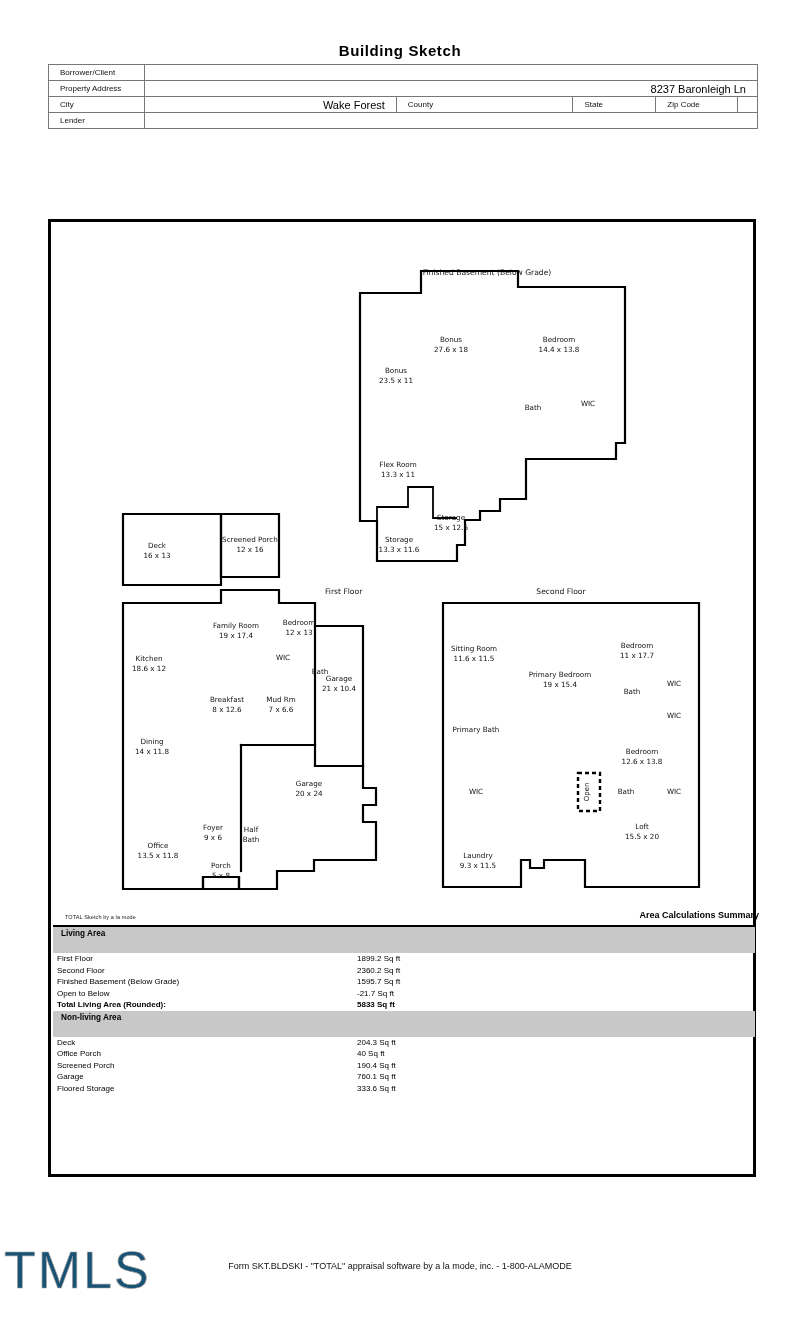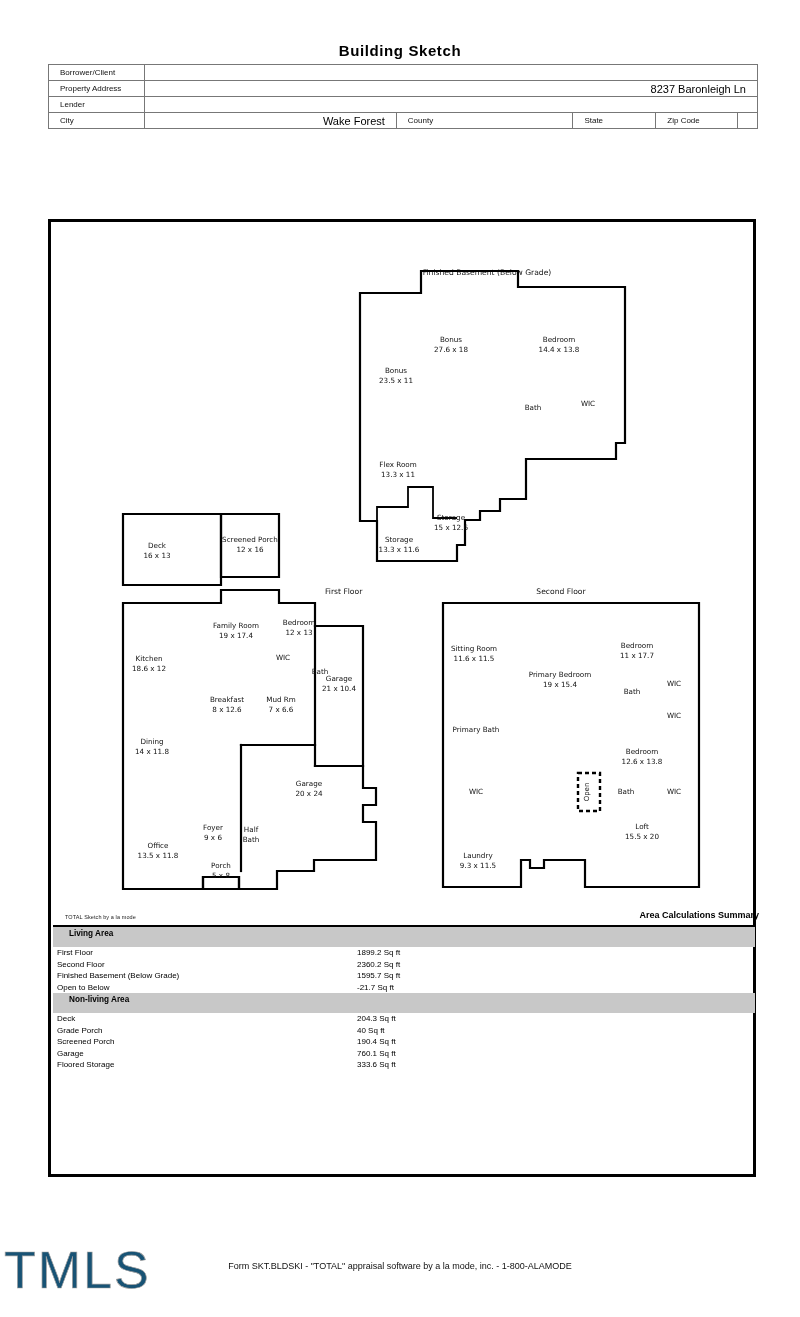--- a/index.html
+++ b/index.html
@@ -125,22 +125,22 @@
     position: absolute;
     left: 2px;
     top: 703px;
     width: 702px;
     border-top: 2.5px solid #000;
   }
   .sum-section {
     background: #c8c8c8;
     font-size: 8.2px;
     font-weight: bold;
-    padding: 1px 4px 1px 16px;
-    height: 20px;
+    padding: 1px 4px 1px 8px;
+    height: 26px;
     line-height: 11px;
     box-sizing: border-box;
   }
   .sum-row {
     display: flex;
     font-size: 8px;
     height: 11.5px;
     line-height: 11.5px;
     padding-left: 4px;
     box-sizing: border-box;
@@ -182,30 +182,30 @@
   <tbody>
       <tr>
     <td class="hdr-lbl c-label">Borrower/Client</td>
     <td class="hdr-val" colspan="5"></td>
   </tr>
   <tr>
     <td class="hdr-lbl c-label">Property Address</td>
     <td class="hdr-val" colspan="5">8237 Baronleigh Ln</td>
   </tr>
   <tr>
-    <td class="hdr-lbl c-label">Lender</td>
-    <td class="hdr-val" colspan="5"></td>
-  </tr>
-  <tr>
     <td class="hdr-lbl c-label">City</td>
     <td class="hdr-val" style="width:240px">Wake Forest</td>
     <td class="hdr-lbl" style="width:160px">County</td>
     <td class="hdr-lbl" style="width:62px">State</td>
     <td class="hdr-lbl" style="width:60px">Zip Code</td>
     <td class="hdr-val"></td>
+  </tr>
+  <tr>
+    <td class="hdr-lbl c-label">Lender</td>
+    <td class="hdr-val" colspan="5"></td>
   </tr>
 </tbody>
   </table>
 
 <div id="sketch-frame">
 
   <div id="plans">
     <svg width="708" height="700" viewBox="0 0 708 700" xmlns="http://www.w3.org/2000/svg">
 
       <text class="flr" x="436" y="53">Finished Basement (Below Grade)</text>
@@ -422,29 +422,33 @@
       <span class="sum-val">2360.2 Sq ft</span>
     </div>
     <div class="sum-row">
       <span class="sum-name">Finished Basement (Below Grade)</span>
       <span class="sum-val">1595.7 Sq ft</span>
     </div>
     <div class="sum-row">
       <span class="sum-name">Open to Below</span>
       <span class="sum-val">-21.7 Sq ft</span>
     </div>
+    <div class="sum-row bold">
+      <span class="sum-name">Total Living Area (Rounded):</span>
+      <span class="sum-val">5833 Sq ft</span>
+    </div>
 
     <div class="sum-section">Non-living Area</div>
 
     <div class="sum-row">
       <span class="sum-name">Deck</span>
       <span class="sum-val">204.3 Sq ft</span>
     </div>
     <div class="sum-row">
-      <span class="sum-name">Grade Porch</span>
+      <span class="sum-name">Office Porch</span>
       <span class="sum-val">40 Sq ft</span>
     </div>
     <div class="sum-row">
       <span class="sum-name">Screened Porch</span>
       <span class="sum-val">190.4 Sq ft</span>
     </div>
     <div class="sum-row">
       <span class="sum-name">Garage</span>
       <span class="sum-val">760.1 Sq ft</span>
     </div>

